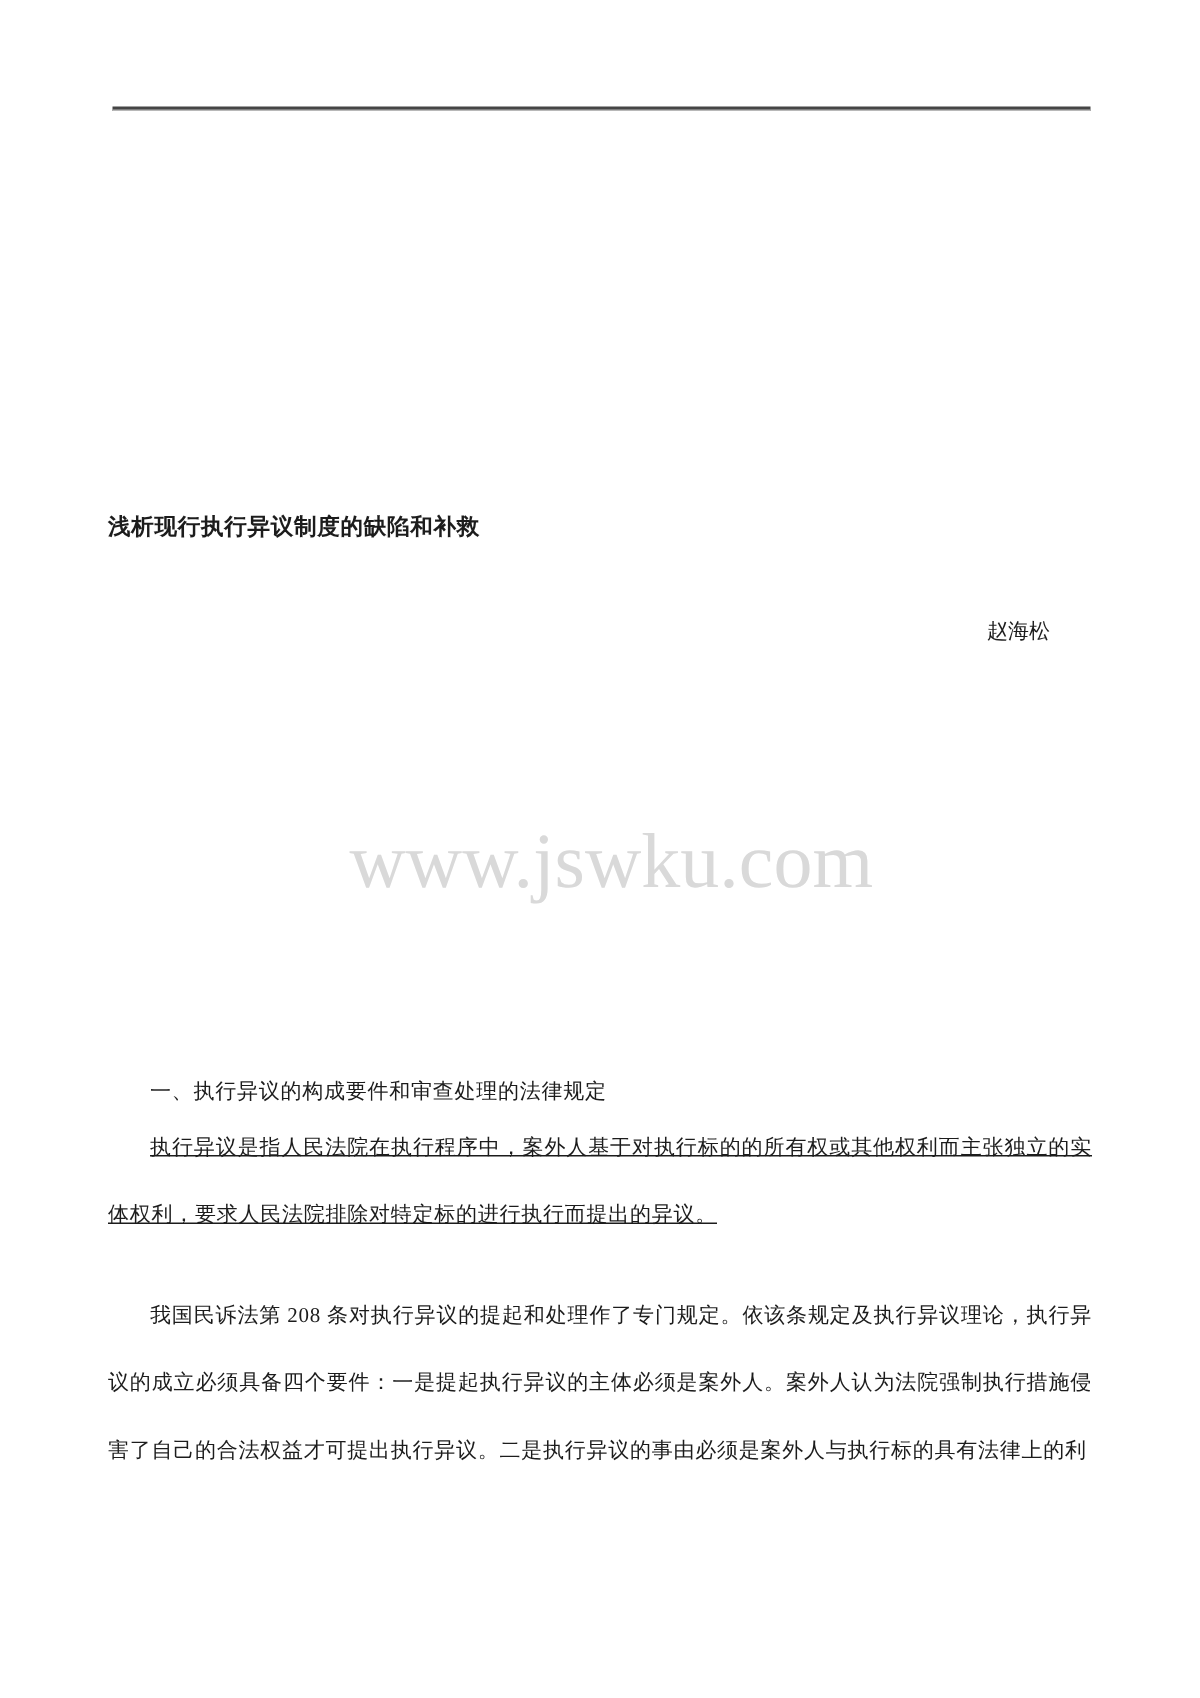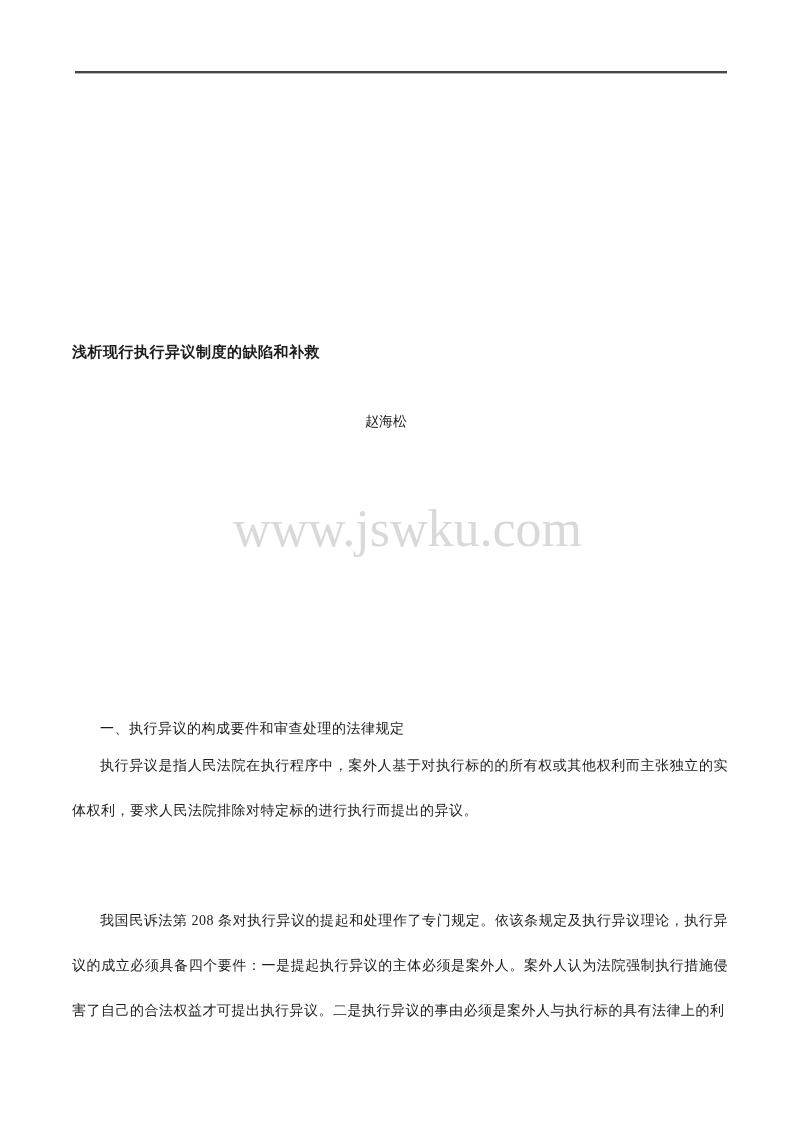--- a/index.html
+++ b/index.html
@@ -24,21 +24,21 @@
     position: absolute;
     top: 71px;
     left: 75px;
     width: 652px;
     height: 2px;
     background: #454545;
     border-bottom: 1px solid #b8b8b8;
   }
   .watermark {
     position: absolute;
-    top: 499px;
+    top: 545px;
     left: 233px;
     font-size: 52px;
     line-height: 60px;
     color: #d9d9d9;
     z-index: 0;
     font-family: "Liberation Serif", "DejaVu Serif", serif;
     white-space: nowrap;
     user-select: none;
   }
   .content {
@@ -60,39 +60,39 @@
     font-size: 15px;
     font-weight: bold;
     line-height: 26px;
     letter-spacing: 0.5px;
   }
   .author-line {
     position: absolute;
     top: 409px;
     left: 0;
     right: 28px;
-    text-align: center;
+    text-align: right;
     font-size: 14px;
     line-height: 26px;
   }
   .para {
     position: absolute;
     left: 0;
     right: 0;
     margin: 0;
     font-size: 14px;
     line-height: 45px;
     text-align: justify;
     text-indent: 2em;
     letter-spacing: 0.5px;
   }
   .para-1 { top: 468px; }
   .section-heading { top: 706px; text-align: left; }
-  .para-2 { top: 743px; }
-  .para-3 { top: 898px; }
+  .para-2 { top: 743px; text-decoration: underline; }
+  .para-3 { top: 855px; }
 </style>
 </head>
 <body>
 
 <div class="page">
 
   <div class="header-rule"></div>
 
   <div class="watermark">www.jswku.com</div>
 

